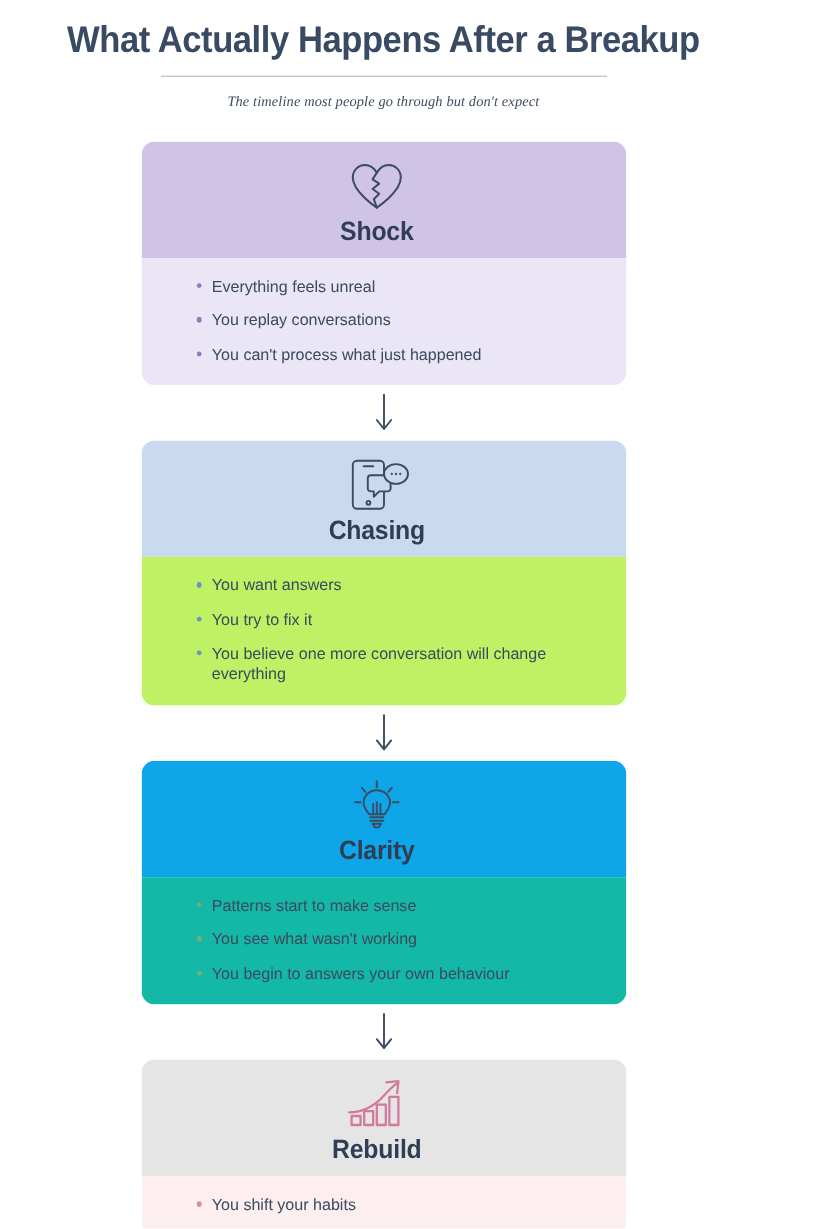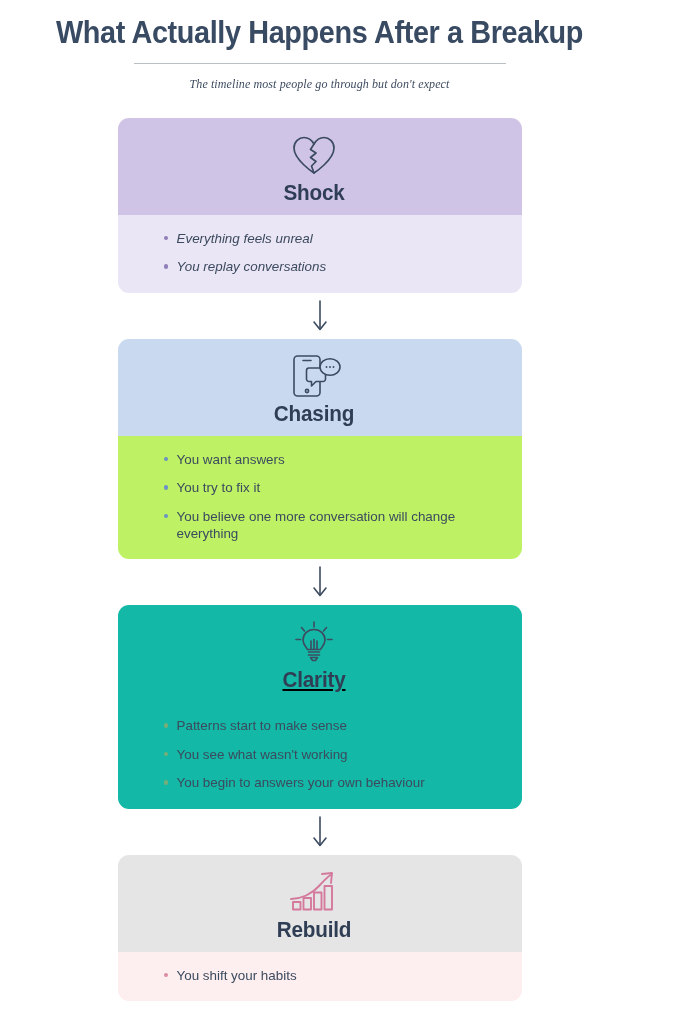--- a/index.html
+++ b/index.html
@@ -126,28 +126,28 @@
   .connector {
     height: 46px;
     display: flex;
     align-items: center;
     justify-content: center;
   }
   .connector svg { display: block; }
 
   
   .stage-shock   .card-head { background: #cfc4e6; }
-  .stage-shock   .card-body { background: #ebe6f5; font-style: italic; }
+  .stage-shock   .card-body { background: #ebe6f5; }
   .stage-shock   ul.bullets li::before { background: #8e7fb8; }
 
   .stage-chasing .card-head { background: #c9d9ef; }
   .stage-chasing .card-body { background: #bef264; }
   .stage-chasing ul.bullets li::before { background: #6b92c4; }
 
-  .stage-clarity .card-head { background: #14b8a6; text-decoration: underline; }
+  .stage-clarity .card-head { background: #0ea5e9; }
   .stage-clarity .card-body { background: #14b8a6; }
   .stage-clarity ul.bullets li::before { background: #77ad77; }
 
   .stage-rebuild .card-head { background: #e5e5e5; }
   .stage-rebuild .card-body { background: #fdeef0; }
   .stage-rebuild ul.bullets li::before { background: #dd8ba3; }
 </style>
 </head>
 <body>
 
@@ -168,20 +168,21 @@
             <path d="M24 40 C 24 40, 4 27, 4 15 C 4 8.5, 9 4.5, 14 4.5 C 18.5 4.5, 22 7.5, 24 11 C 26 7.5, 29.5 4.5, 34 4.5 C 39 4.5, 44 8.5, 44 15 C 44 27, 24 40, 24 40 Z"></path>
             <path d="M24 11 L 20.5 16.5 L 26 20 L 20.5 24.5 L 26 28.5 L 21.5 33 L 24 40"></path>
           </svg>
         </div>
         <div class="card-title">Shock</div>
       </div>
       <div class="card-body">
         <ul class="bullets">
           <li>Everything feels unreal</li>
           <li>You replay conversations</li>
+          <li>You can't process what just happened</li>
         </ul>
       </div>
     </div>
 
     <div class="connector">
       <svg width="18" height="32" viewBox="0 0 18 32" fill="none" stroke="#3c4b60" stroke-width="1.6" stroke-linecap="round" stroke-linejoin="round">
         <path d="M9 1 L 9 28"></path>
         <path d="M3 22 L 9 29.5 L 15 22"></path>
       </svg>
     </div>

